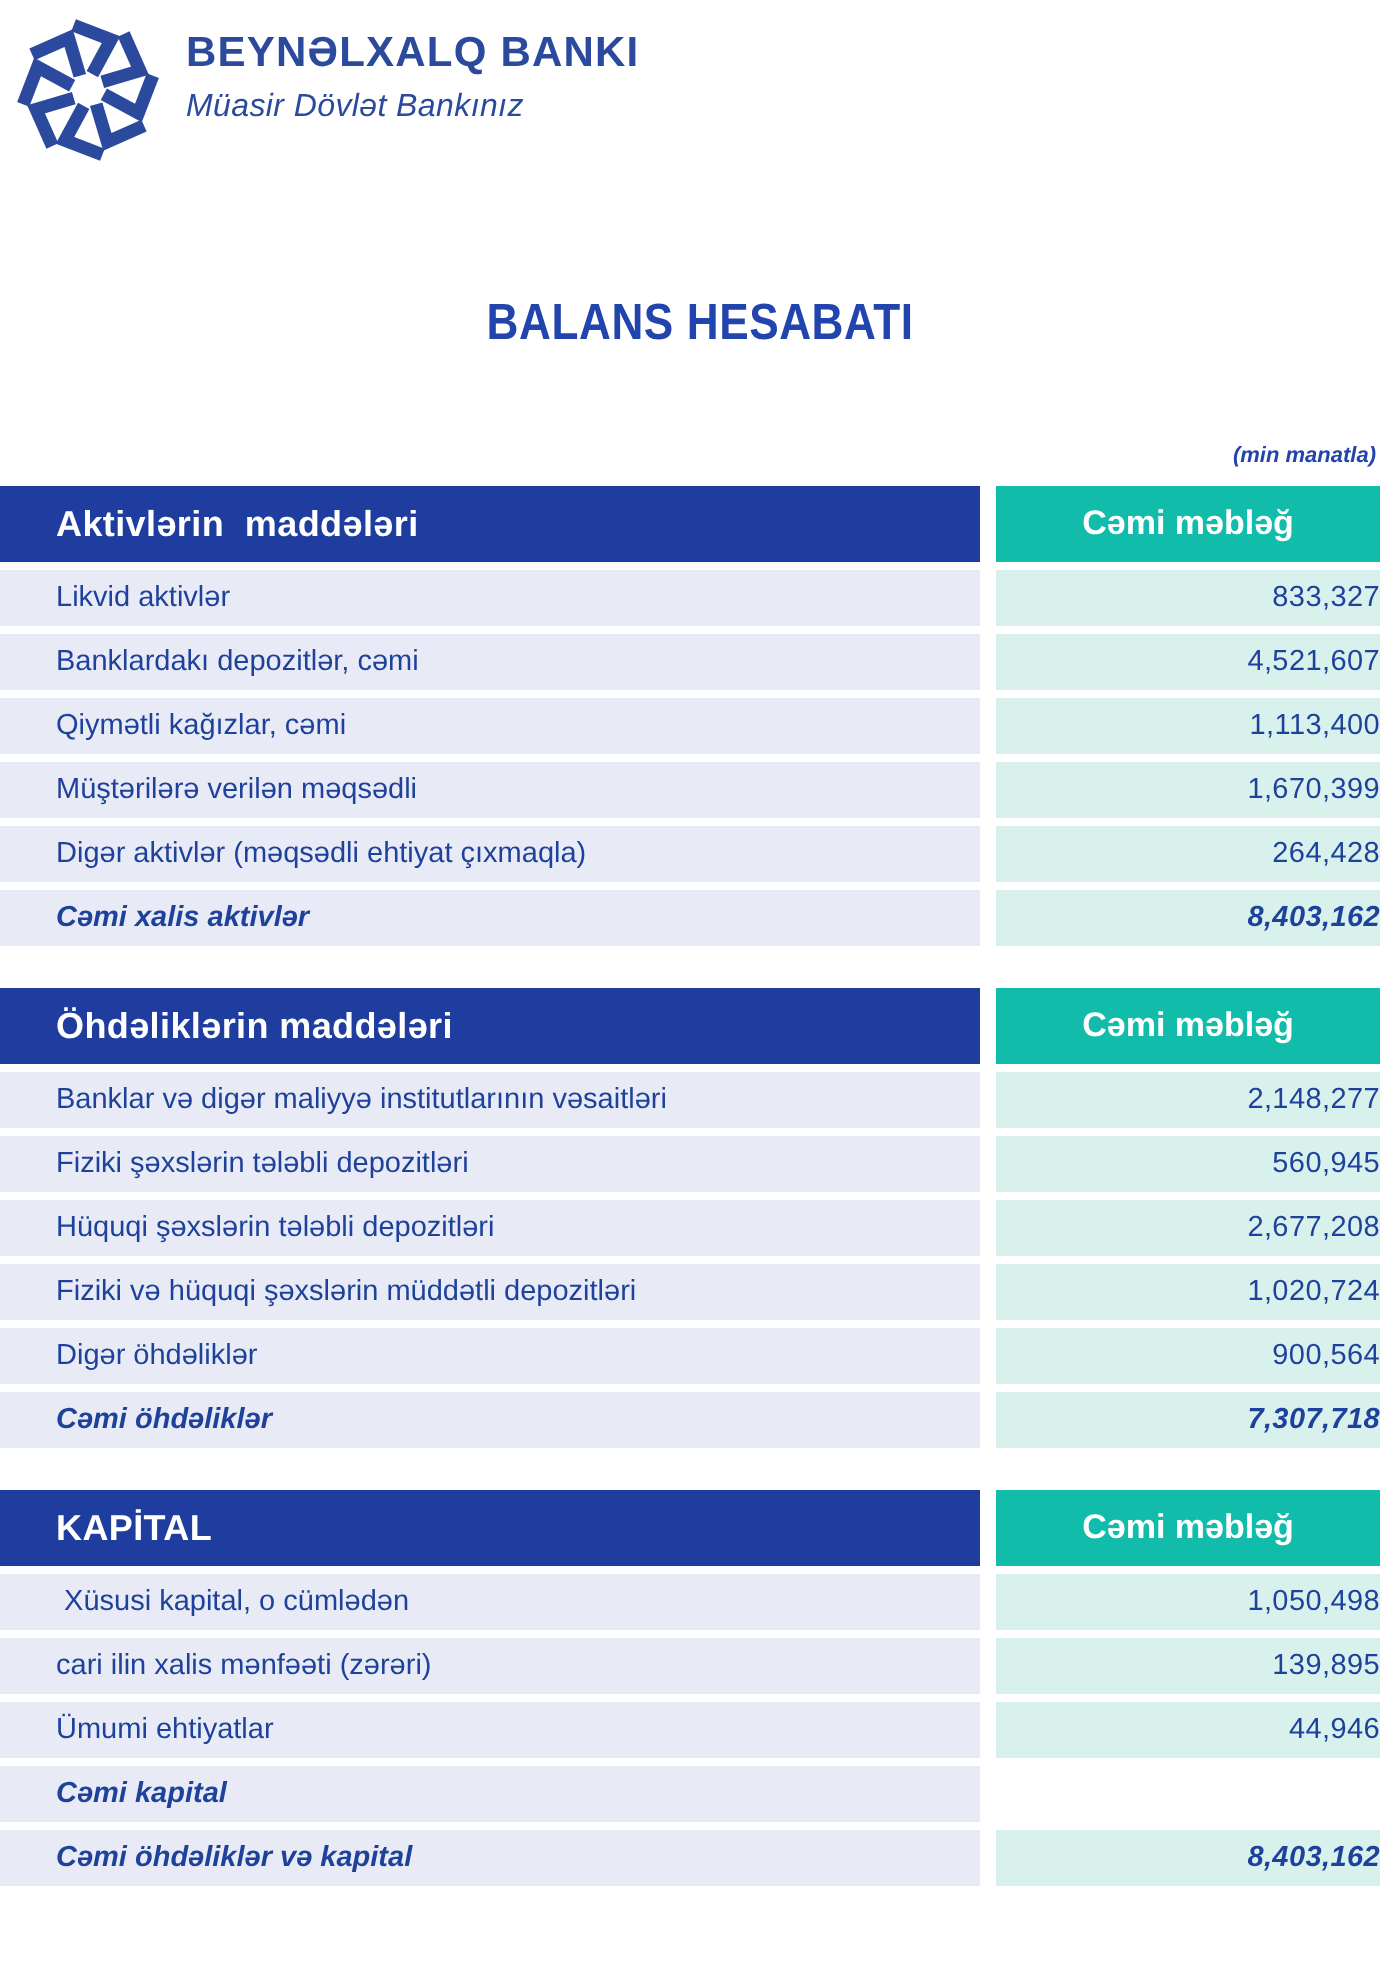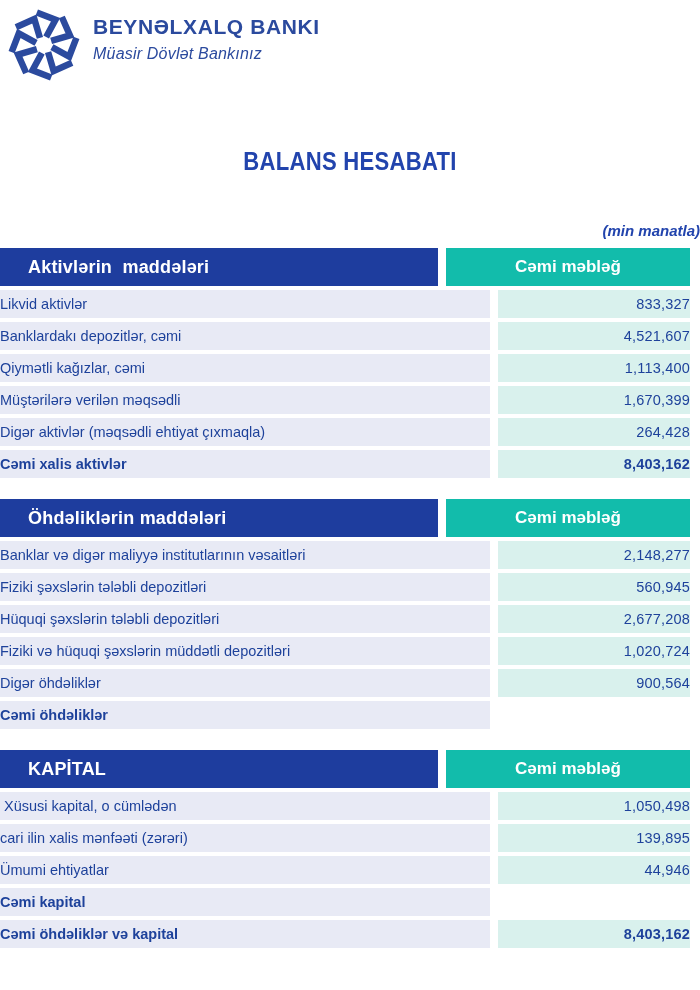--- a/index.html
+++ b/index.html
@@ -34,52 +34,52 @@
   }
 
   
   .page-title{
     margin-top:52px;text-align:center;
     font-size:24px;font-weight:800;color:var(--title-blue);
     letter-spacing:.3px;
   }
   .page-title span{display:inline-block;transform:scale(.92,1.06);}
   .unit-note{
-    margin-top:46px;text-align:right;
-    font-size:15px;font-style:italic;font-weight:bold;color:var(--title-blue);
+    margin-top:46px;text-align:right;padding-right:12px;
+    font-size:11px;font-style:italic;font-weight:bold;color:var(--title-blue);
   }
 
   
   .tables{margin-top:9px;width:690px;}
   .table + .table{margin-top:21px;}
   .table:nth-of-type(3){}
 
   .thead{display:flex;height:38px;}
   .thead-label{
-    width:438px;background:var(--header-blue);color:#fff;
+    width:490px;background:var(--header-blue);color:#fff;
     font-size:18px;font-weight:600;display:flex;align-items:center;
     padding-left:28px;white-space:pre;letter-spacing:.2px;
   }
   .col-gap{width:8px;background:#fff;flex:0 0 auto;}
   .thead-amount{
     flex:1;background:var(--header-teal);color:#fff;
     font-size:17px;font-weight:600;display:flex;align-items:center;justify-content:center;
   }
 
   .trow{display:flex;height:28px;margin-top:4px;font-size:14.5px;}
   .tlabel{
     width:490px;background:var(--row-label-bg);display:flex;align-items:center;
-    white-space:pre;color:var(--text-blue);font-weight:500;
+    padding-left:28px;white-space:pre;color:var(--text-blue);font-weight:500;
   }
   .tvalue{
     flex:1;background:var(--row-value-bg);display:flex;align-items:center;
     justify-content:flex-end;color:var(--text-blue);font-weight:500;
     letter-spacing:.2px;
   }
-  .trow.bold .tlabel,.trow.bold .tvalue{font-weight:bold;}
+  .trow.bold .tlabel,.trow.bold .tvalue{font-weight:bold;font-style:italic;}
 </style>
 </head>
 <body>
 
 <div class="page">
 
   <header class="brand">
     <svg viewBox="0 0 100 100" aria-hidden="true">
       <g fill="none" stroke="#2b4a9e" stroke-width="9" stroke-linejoin="miter">
         <polyline points="40,5 66,15 53,39" transform="rotate(0 50 50)"></polyline>
@@ -171,20 +171,21 @@
             <div class="tvalue">1,020,724</div>
           </div>
           <div class="trow">
             <div class="tlabel">Digər öhdəliklər</div>
             <div class="col-gap"></div>
             <div class="tvalue">900,564</div>
           </div>
           <div class="trow bold">
             <div class="tlabel">Cəmi öhdəliklər</div>
             <div class="col-gap"></div>
+            <div class="tvalue">7,307,718</div>
           </div>
         </div>
   </section>
 
   <section class="table">
     <div class="thead">
       <div class="thead-label">KAPİTAL</div>
       <div class="col-gap"></div>
       <div class="thead-amount">Cəmi məbləğ</div>
     </div>

